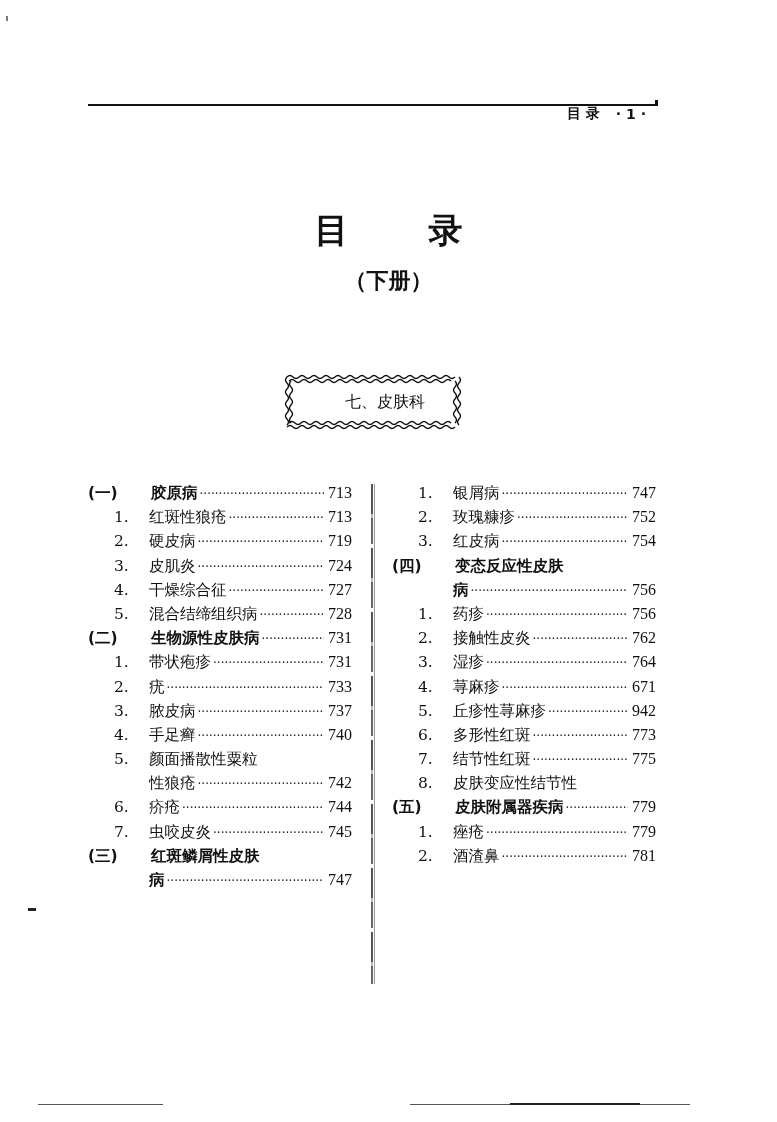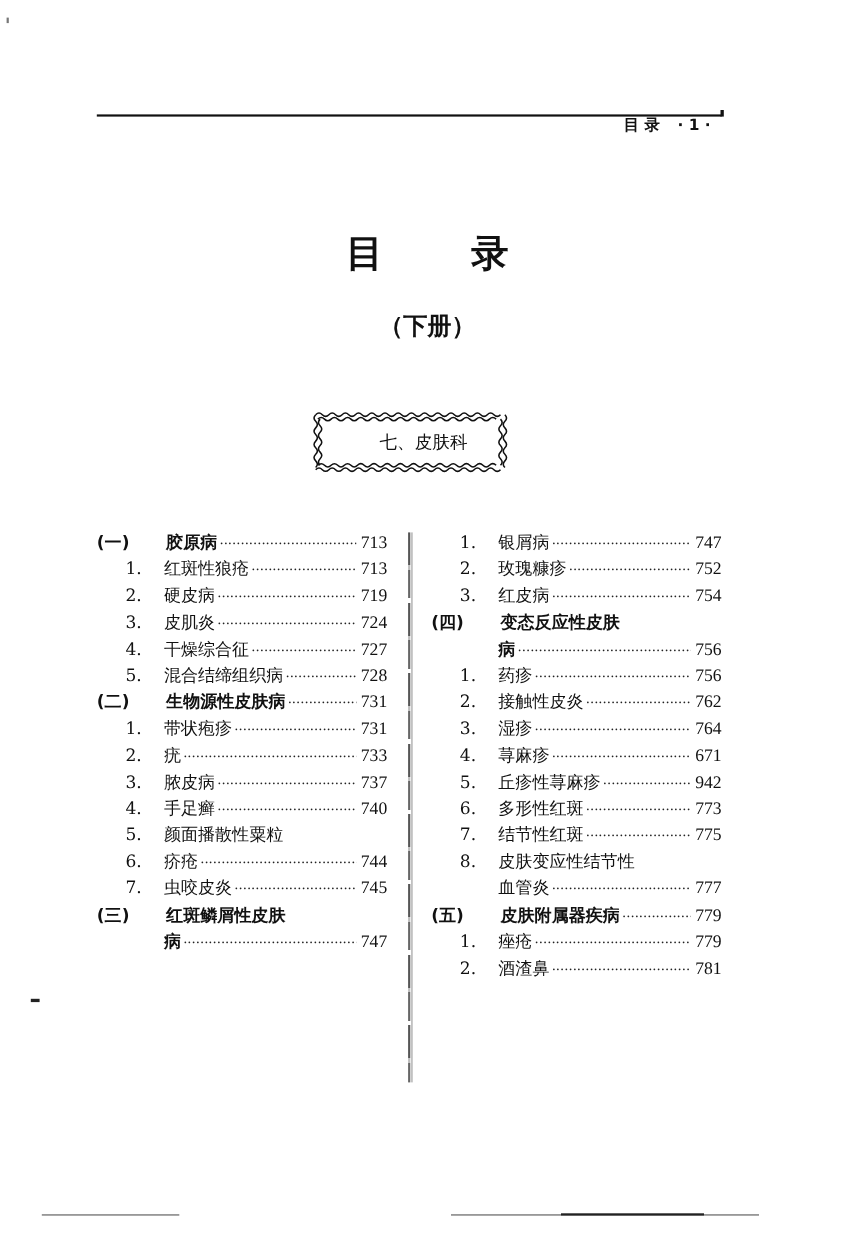--- a/index.html
+++ b/index.html
@@ -79,21 +79,21 @@
       width: 777px;
       display: flex;
       justify-content: center;
       gap: 80px;
       font-family: "DejaVu Sans", sans-serif;
       font-weight: bold;
       font-size: 34px;
     }
     .subtitle {
       position: absolute;
-      top: 282px;
+      top: 266px;
       left: 0;
       width: 777px;
       text-align: center;
       font-family: "DejaVu Sans", sans-serif;
       font-weight: bold;
       font-size: 22px;
     }
     
     .section-box {
       position: absolute;
@@ -314,20 +314,25 @@
     <div class="toc-line item indent-item">
       <span class="num">4.</span>
       <span class="title">手足癣</span>
       <span class="leader"></span>
       <span class="page">740</span>
     </div>
     <div class="toc-line item indent-item">
       <span class="num">5.</span>
       <span class="title">颜面播散性粟粒</span>
     </div>
+    <div class="toc-line item indent-item-cont">
+      <span class="title">性狼疮</span>
+      <span class="leader"></span>
+      <span class="page">742</span>
+    </div>
     <div class="toc-line item indent-item">
       <span class="num">6.</span>
       <span class="title">疥疮</span>
       <span class="leader"></span>
       <span class="page">744</span>
     </div>
     <div class="toc-line item indent-item">
       <span class="num">7.</span>
       <span class="title">虫咬皮炎</span>
       <span class="leader"></span>
@@ -409,25 +414,20 @@
     </div>
     <div class="toc-line item indent-item">
       <span class="num">7.</span>
       <span class="title">结节性红斑</span>
       <span class="leader"></span>
       <span class="page">775</span>
     </div>
     <div class="toc-line item indent-item">
       <span class="num">8.</span>
       <span class="title">皮肤变应性结节性</span>
-    </div>
-    <div class="toc-line item indent-item-cont">
-      <span class="title">血管炎</span>
-      <span class="leader"></span>
-      <span class="page">777</span>
     </div>
     <div class="toc-line section">
       <span class="num">(五)</span>
       <span class="title">皮肤附属器疾病</span>
       <span class="leader"></span>
       <span class="page">779</span>
     </div>
     <div class="toc-line item indent-item">
       <span class="num">1.</span>
       <span class="title">痤疮</span>

